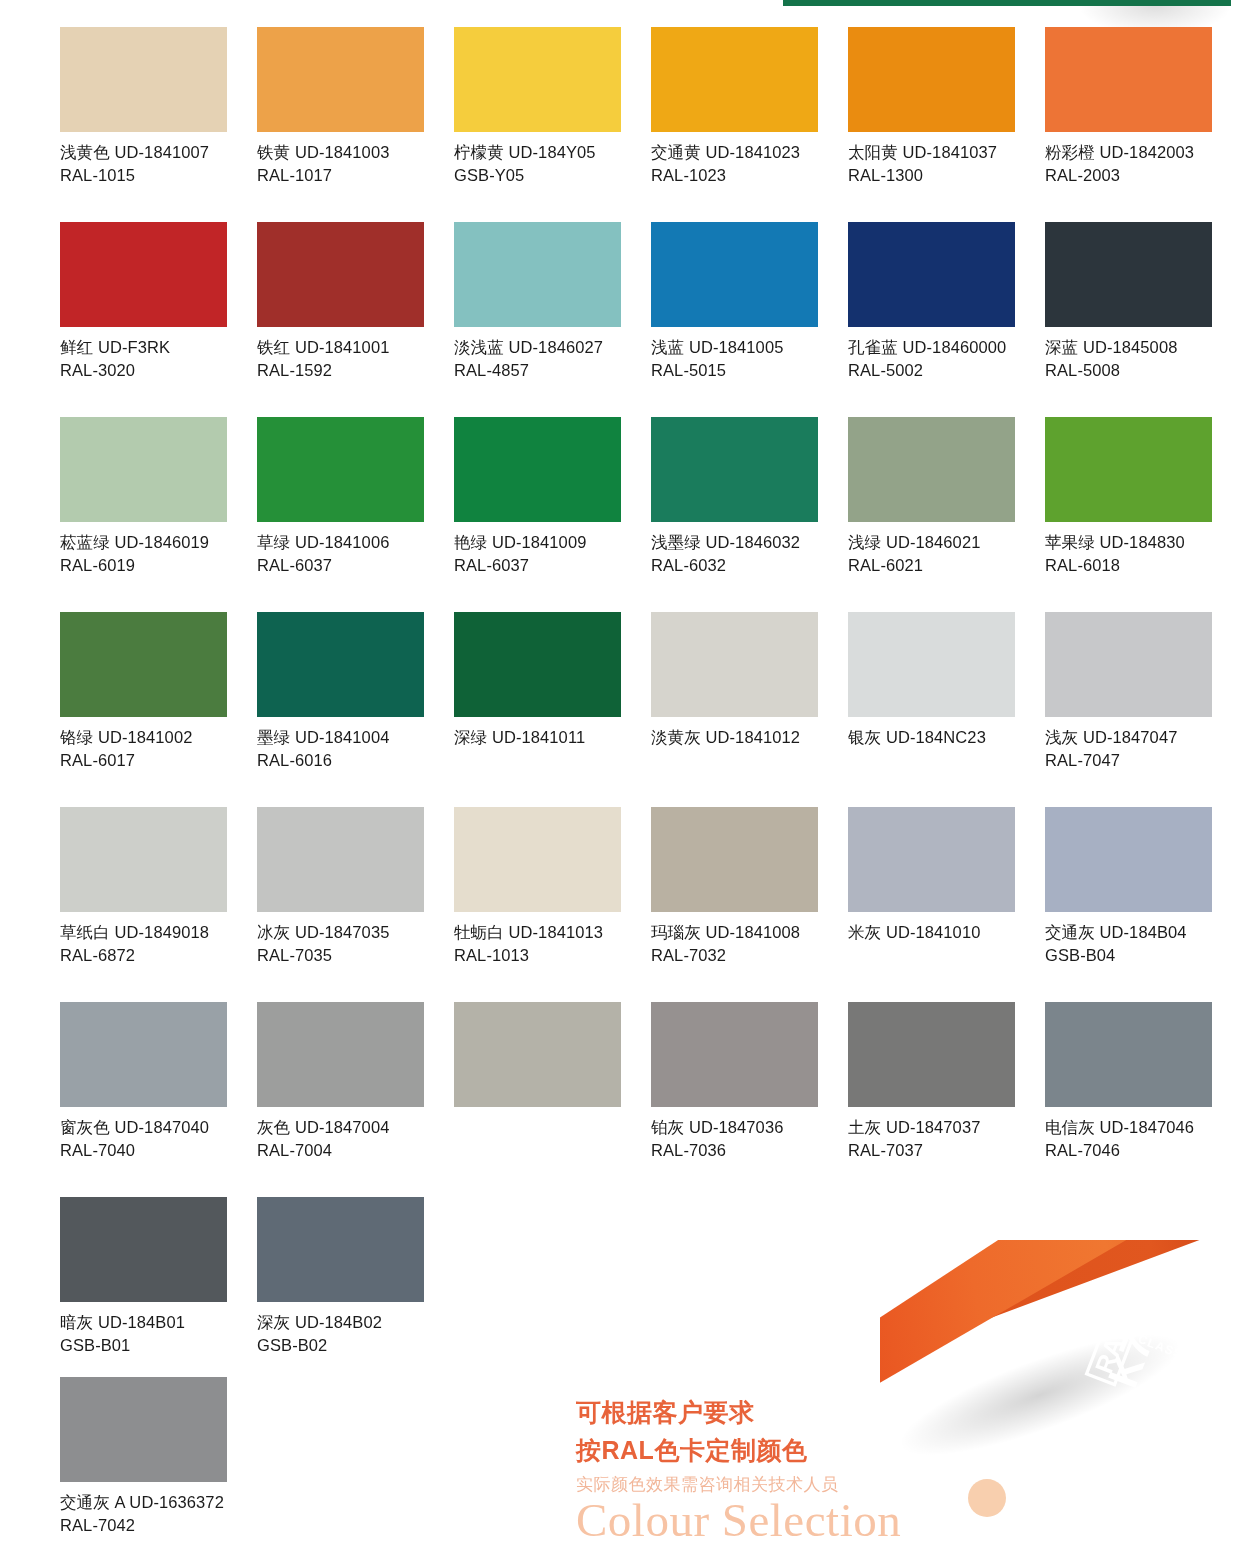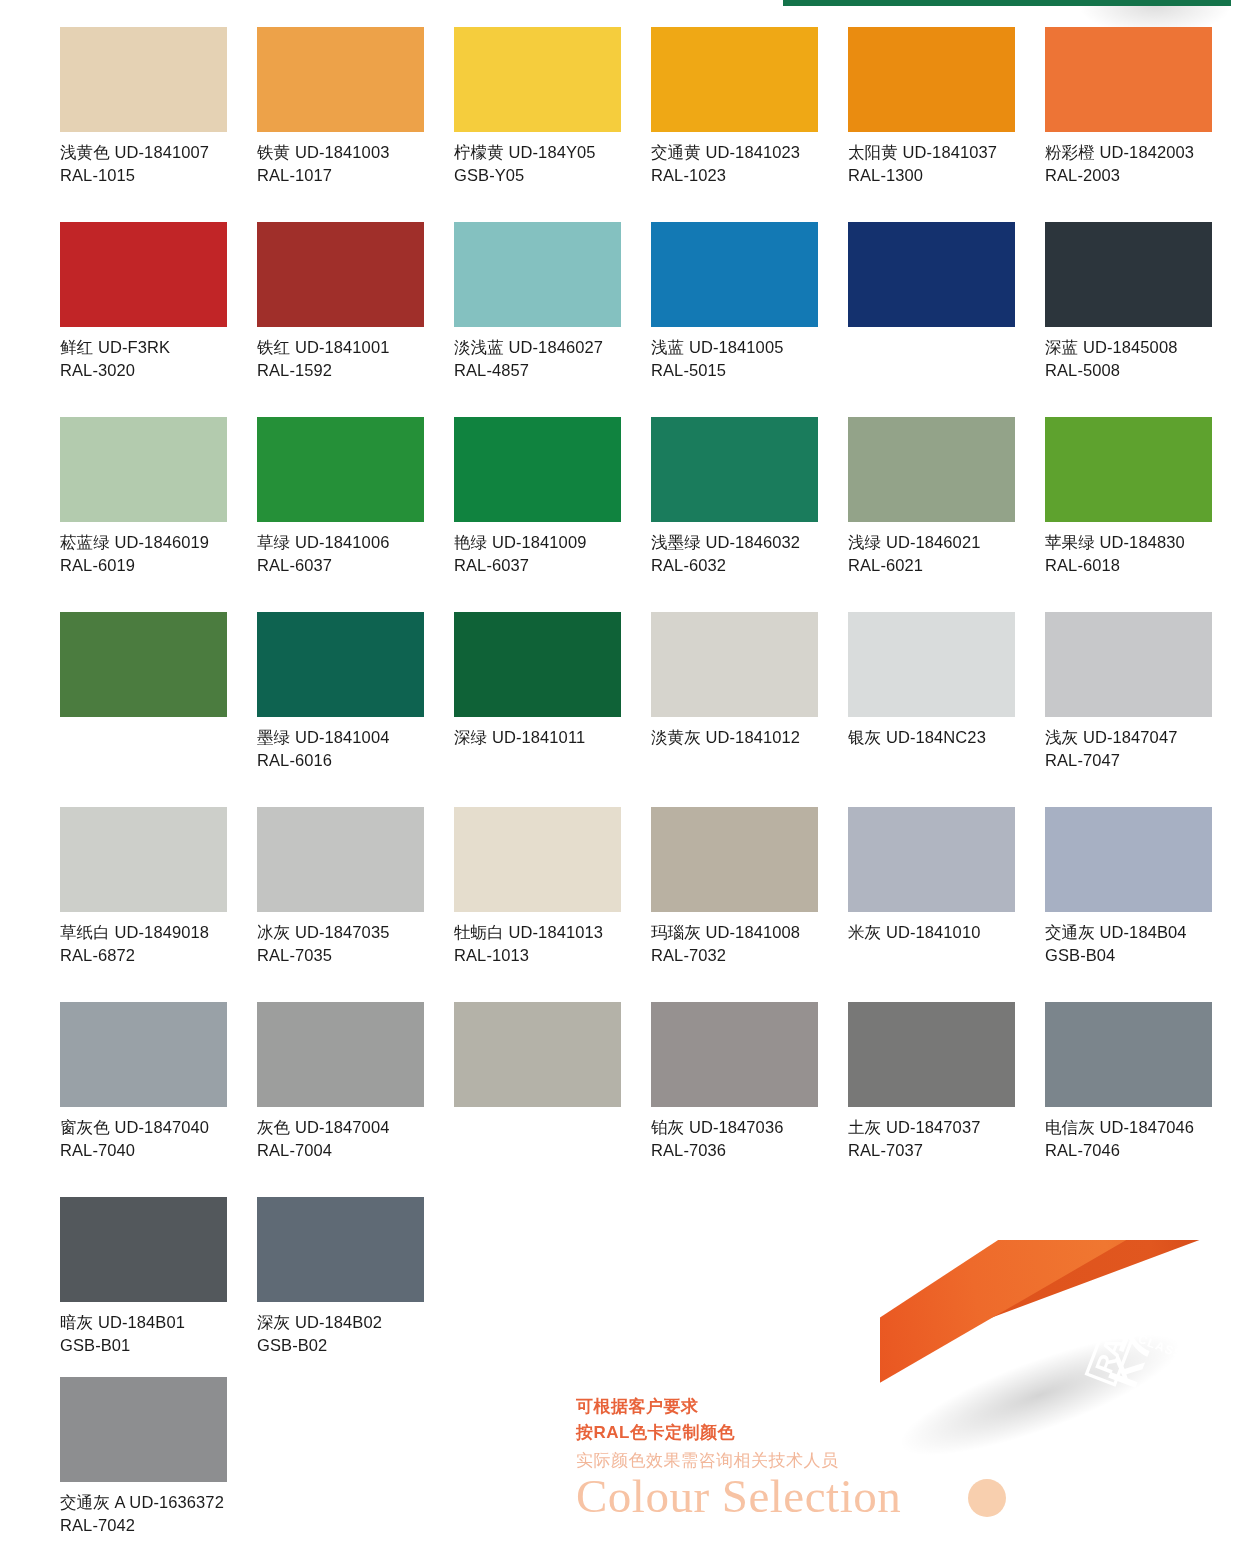--- a/index.html
+++ b/index.html
@@ -73,21 +73,21 @@
 
   
   #promo {
     position: absolute;
     left: 576px;
     top: 1394px;
     width: 420px;
   }
   #promo .p1, #promo .p2 {
     color: #e8633a;
-    font-size: 17px;
+    font-size: 25px;
     font-weight: bold;
     line-height: 1.5;
     letter-spacing: 0.5px;
   }
   #promo .p3 {
     color: #f2b79a;
     font-size: 17px;
     line-height: 1.6;
     letter-spacing: 0.5px;
     margin-top: 2px;
@@ -207,20 +207,21 @@
         <div class="cell">
           <span class="chip" title="淡浅蓝" style="background: rgb(132, 193, 192);"></span>
           <div class="cap"><span>淡浅蓝 UD-1846027</span><span class="l2">RAL-4857</span></div>
         </div>
         <div class="cell">
           <span class="chip" title="浅蓝" style="background: rgb(19, 121, 180);"></span>
           <div class="cap"><span>浅蓝 UD-1841005</span><span class="l2">RAL-5015</span></div>
         </div>
         <div class="cell">
           <span class="chip" title="孔雀蓝" style="background: rgb(20, 49, 110);"></span>
+          <div class="cap"><span>孔雀蓝 UD-18460000</span><span class="l2">RAL-5002</span></div>
         </div>
         <div class="cell">
           <span class="chip" title="深蓝" style="background: rgb(44, 53, 60);"></span>
           <div class="cap"><span>深蓝 UD-1845008</span><span class="l2">RAL-5008</span></div>
         </div>
       </div>
       <div class="row">
         <div class="cell">
           <span class="chip" title="菘蓝绿" style="background: rgb(179, 203, 174);"></span>
           <div class="cap"><span>菘蓝绿 UD-1846019</span><span class="l2">RAL-6019</span></div>
@@ -242,20 +243,21 @@
           <div class="cap"><span>浅绿 UD-1846021</span><span class="l2">RAL-6021</span></div>
         </div>
         <div class="cell">
           <span class="chip" title="苹果绿" style="background: rgb(94, 162, 46);"></span>
           <div class="cap"><span>苹果绿 UD-184830</span><span class="l2">RAL-6018</span></div>
         </div>
       </div>
       <div class="row">
         <div class="cell">
           <span class="chip" title="铬绿" style="background: rgb(75, 124, 63);"></span>
+          <div class="cap"><span>铬绿 UD-1841002</span><span class="l2">RAL-6017</span></div>
         </div>
         <div class="cell">
           <span class="chip" title="墨绿" style="background: rgb(14, 99, 80);"></span>
           <div class="cap"><span>墨绿 UD-1841004</span><span class="l2">RAL-6016</span></div>
         </div>
         <div class="cell">
           <span class="chip" title="深绿" style="background: rgb(15, 98, 55);"></span>
           <div class="cap"><span>深绿 UD-1841011</span><span class="l2">&nbsp;</span></div>
         </div>
         <div class="cell">

